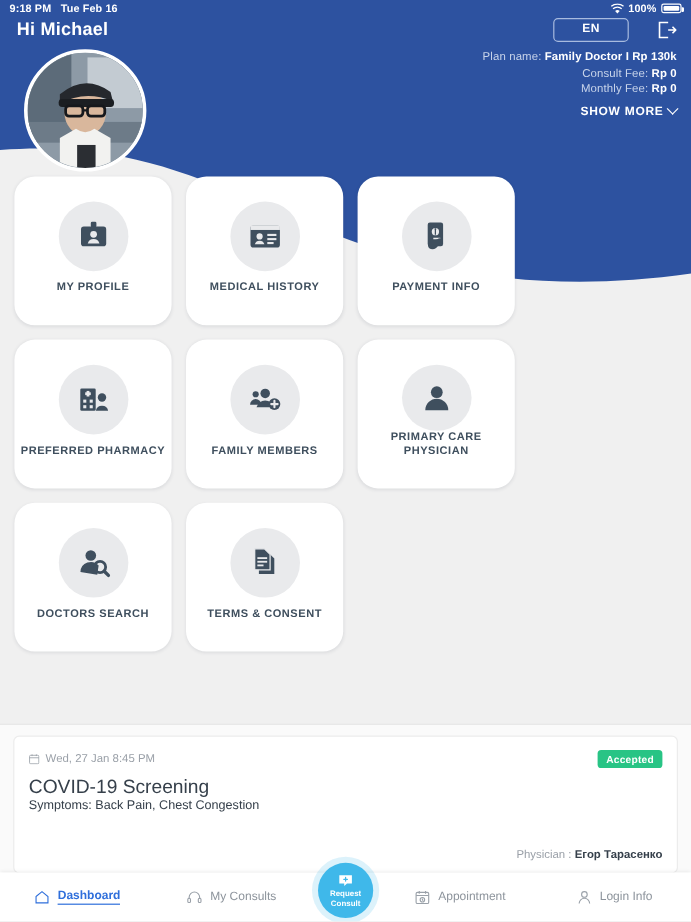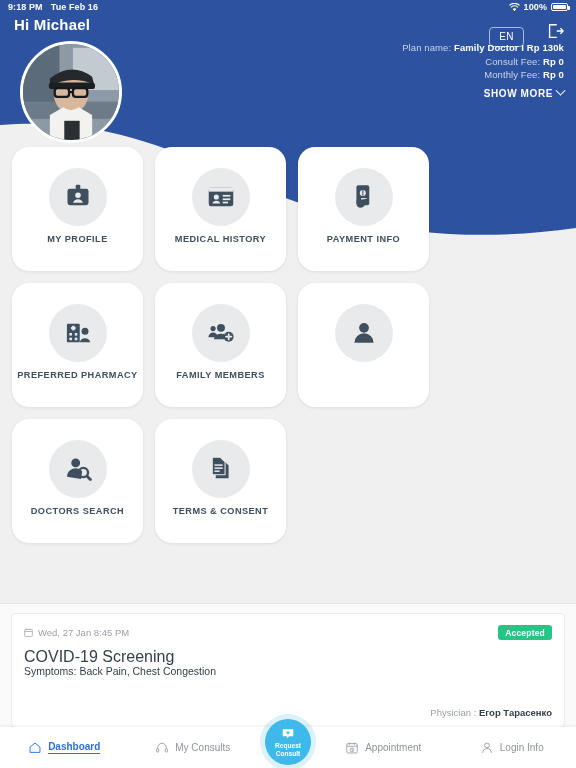--- a/index.html
+++ b/index.html
@@ -30,22 +30,22 @@
   .batt:after { content:""; position:absolute; right:-3px; top:2px; width:2px; height:4px; background:#fff; border-radius:0 1px 1px 0; }
   .batt i { position:absolute; left:1px; top:1px; bottom:1px; right:1px; background:#fff; border-radius:1px; display:block; }
 
   .greeting {
     position:absolute; left:14px; top:16px; z-index:6;
     color:#fff; font-size:15px; font-weight:bold; letter-spacing:.2px;
   }
   .hdr-actions { position:absolute; right:12px; top:15px; z-index:6; display:flex; align-items:center; gap:22px; }
   .lang-btn {
     border:1px solid #a8bbdf; border-radius:4px; color:#fff;
-    font-size:10px; font-weight:normal; padding:3px 9px; letter-spacing:.4px;
-    background:transparent; cursor:pointer; line-height:1.2;margin-top:12px;
+    font-size:10px; font-weight:bold; padding:3px 23px; letter-spacing:.4px;
+    background:transparent; cursor:pointer; line-height:1.2;
   }
   .logout-btn { cursor:pointer; display:flex; }
 
   .plan {
     position:absolute; right:12px; top:41px; z-index:6; text-align:right;
     color:#c8d4ea; font-size:9.5px; line-height:13.5px; letter-spacing:.1px;
   }
   .plan b { color:#ffffff; font-weight:bold; }
   .showmore {
     margin-top:5px; color:#fff; font-size:10px; font-weight:bold; letter-spacing:.6px;
@@ -278,20 +278,21 @@
       <div class="tlabel">FAMILY MEMBERS</div>
     </div>
 
     <div class="tile">
       <div class="circle">
         <svg viewBox="0 0 24 24">
             <circle cx="12" cy="7.6" r="4.2"></circle>
             <path d="M3.8 20.4 a8.2 8.2 0 0 1 16.4 0 Z"></path>
           </svg>
       </div>
+      <div class="tlabel">PRIMARY CARE PHYSICIAN</div>
     </div>
 
     <div class="tile">
       <div class="circle">
         <svg viewBox="0 0 24 24">
             <circle cx="10" cy="6.8" r="3.8"></circle>
             <path d="M2.6 18.6 a7.4 7.4 0 0 1 13 -4.6 l-1 6.6 Z"></path>
             <circle cx="16.6" cy="15" r="4" fill="none" stroke="#3f4f5e" stroke-width="2"></circle>
             <path d="M19.6 18 l3 3" stroke="#3f4f5e" stroke-width="2.4" stroke-linecap="round"></path>
           </svg>

